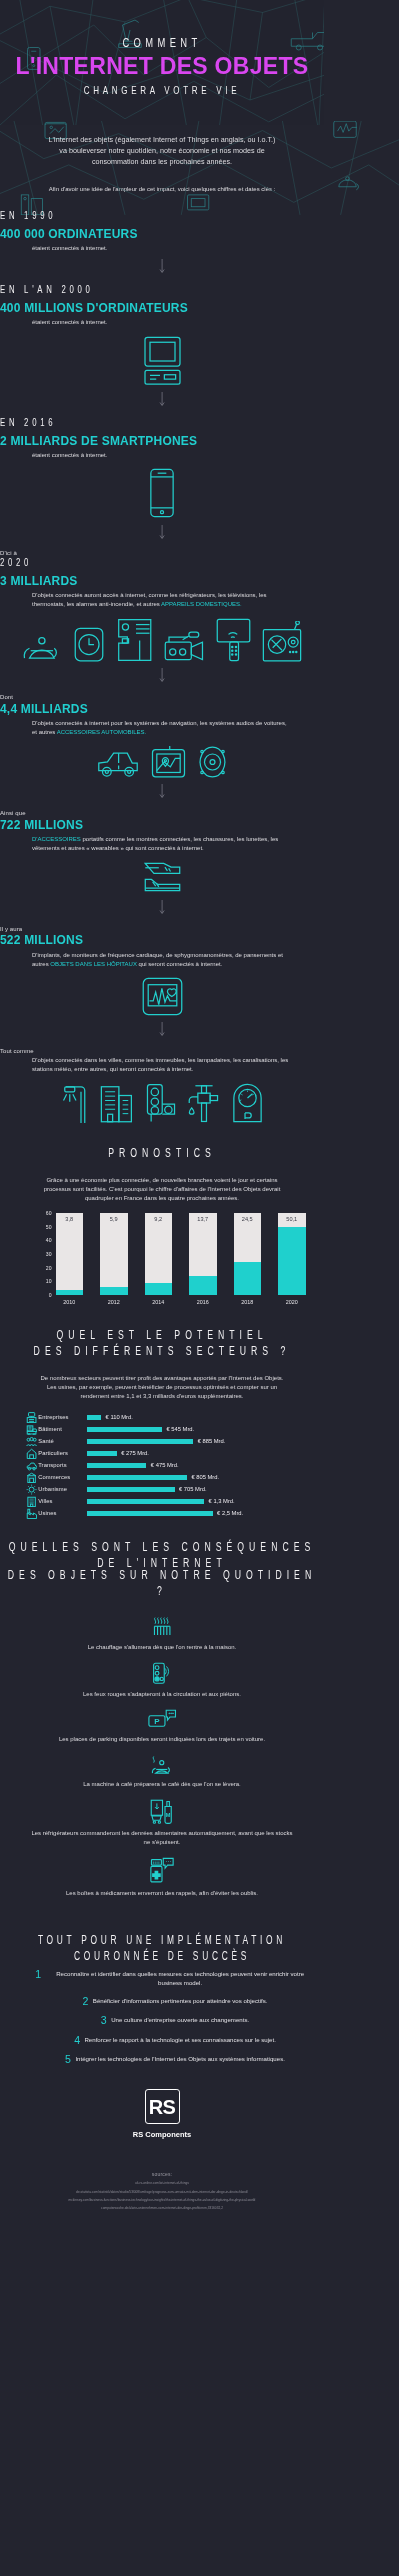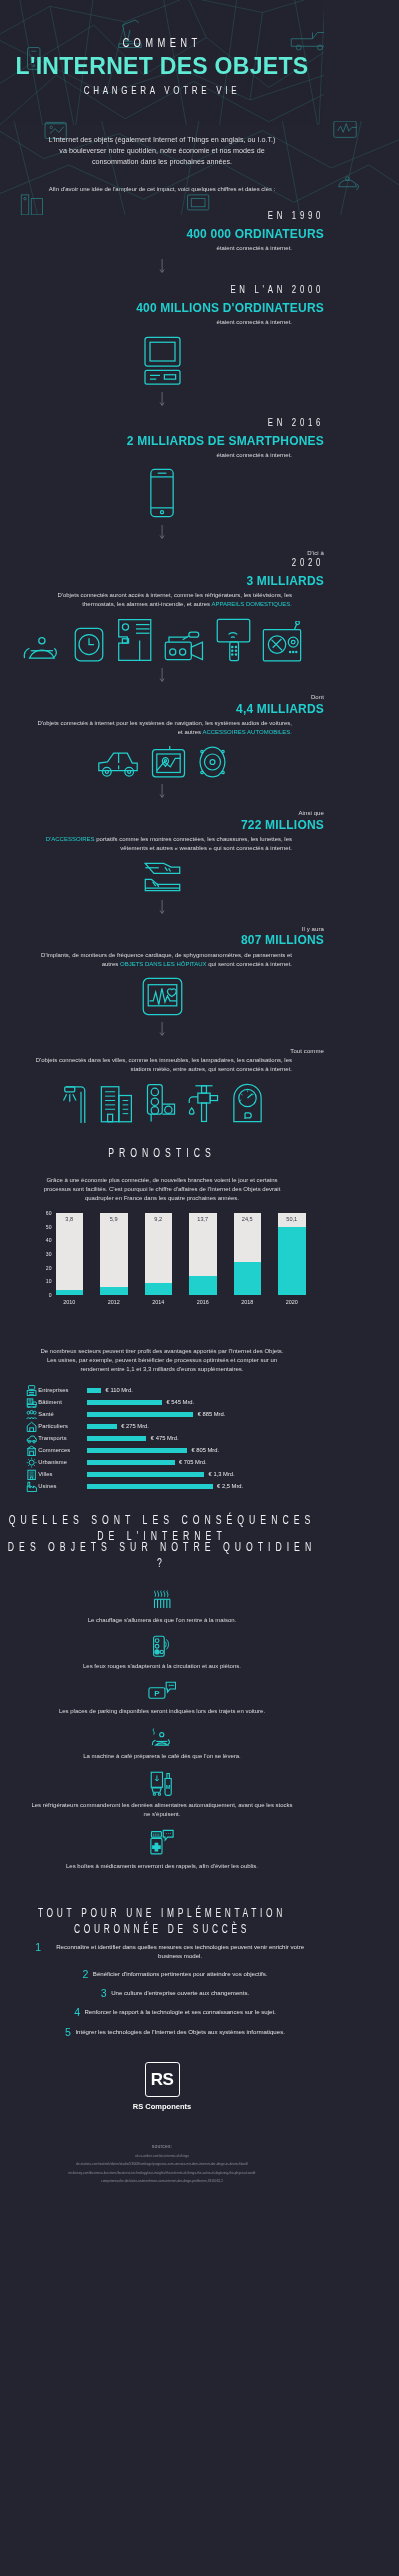--- a/index.html
+++ b/index.html
@@ -39,21 +39,21 @@
     font-weight: 400;
     transform: scaleY(1.45);
     transform-origin: center;
     display: block;
     margin-bottom: 7.5px;
   }
   .hero-title {
     font-size: 23px;
     font-weight: 700;
     letter-spacing: 0.3px;
-    color: #5eead4;
+    color: #d946ef;
     line-height: 1;
     margin: 3.7px 0 2.5px 0;
     font-family: "Liberation Sans", sans-serif;
   }
   .hero-sub {
     font-size: 8px;
     letter-spacing: 3.7px;
     color: #f2f1f3;
     transform: scaleY(1.45);
     transform-origin: center;
@@ -84,21 +84,21 @@
     font-size: 8.7px;
     letter-spacing: 5px;
     color: #f2f1f3;
     text-align: center;
     transform: scaleY(1.5);
     transform-origin: center;
     line-height: 1.25;
   }
   .section-title-block { margin: 0 auto; text-align:center; }
 
-  .stat { text-align: right; }
+  .stat { text-align: left; }
   .stat-label {
     font-family: "Liberation Sans Narrow", "Liberation Sans", sans-serif;
     font-size: 7.8px;
     letter-spacing: 3.7px;
     color: #f2f1f3;
     transform: scaleY(1.5);
     transform-origin: center;
     display: block;
     margin-bottom: 6.9px;
   }
@@ -276,21 +276,21 @@
     width: 35px; height: 35px;
     border: 1.9px solid #ffffff;
     border-radius: 3.1px;
     margin: 0 auto;
     display: flex; align-items: center; justify-content: center;
     background: #23242f;
   }
   .rs-logo span {
     color: #ffffff;
     font-weight: 700;
-    font-size: 17px;
+    font-size: 20px;
     letter-spacing: -0.6px;
     line-height: 1;
     font-family: "Liberation Sans", sans-serif;
   }
   .rs-name {
     color: #ffffff;
     font-weight: 700;
     font-size: 7.5px;
     margin-top: 5.6px;
   }
@@ -573,21 +573,21 @@
   </div>
   <div class="arrow">
     <svg width="6.2" height="16" viewBox="0 0 10 26">
         <line x1="5" y1="0" x2="5" y2="21" stroke="#8d8d99" stroke-width="1"></line>
         <path d="M1.5 17 L5 22 L8.5 17" fill="none" stroke="#8d8d99" stroke-width="1"></path>
       </svg>
   </div>
 
   <div class="stat blk">
     <span class="stat-small">Il y aura</span>
-    <span class="stat-big">807 MILLIONS</span>
+    <span class="stat-big">522 MILLIONS</span>
     <div class="stat-desc">
       <span>D'implants, de moniteurs de fréquence cardiaque, de sphygmomanomètres, de pansements et autres </span><span class="hl">OBJETS DANS LES HÔPITAUX</span><span> qui seront connectés à internet.</span>
     </div>
     <div class="icons-row">
       <svg width="41" height="39" viewBox="0 0 66 62" fill="none" stroke="#22cfcd" stroke-width="2">
         <rect x="2" y="2" width="62" height="58" rx="8"></rect>
         <rect x="10" y="12" width="46" height="34"></rect>
         <path d="M12 38 l6 0 l4 -14 l5 20 l5 -26 l5 22 l4 -10 l4 8 h11"></path>
         <path d="M48 20 a4 4 0 0 1 7 3 c0 4 -7 8 -7 8 s-7 -4 -7 -8 a4 4 0 0 1 7 -3 z"></path>
       </svg>
@@ -709,20 +709,25 @@
         <div class="xtick">2010</div>
         <div class="xtick">2012</div>
         <div class="xtick">2014</div>
         <div class="xtick">2016</div>
         <div class="xtick">2018</div>
         <div class="xtick">2020</div>
       </div>
   </div>
 
   <div class="spacer-lg"></div>
+  <div class="section-title-block">
+    <div class="section-title">QUEL EST LE POTENTIEL</div>
+    <div style="height:5.6px"></div>
+    <div class="section-title">DES DIFFÉRENTS SECTEURS ?</div>
+  </div>
   <div class="spacer-md"></div>
   <p class="note">De nombreux secteurs peuvent tirer profit des avantages apportés par l'Internet des Objets. Les usines, par exemple, peuvent bénéficier de processus optimisés et compter sur un rendement entre 1,1 et 3,3 milliards d'euros supplémentaires.</p>
 
   <div class="sectors" id="sector-list">
       <div class="sector-row">
         <div class="sector-ico">
           <svg width="11.2" height="11.2" viewBox="0 0 18 18">
             <use href="#ic-enterprise-icon"></use>
           </svg>
         </div>

